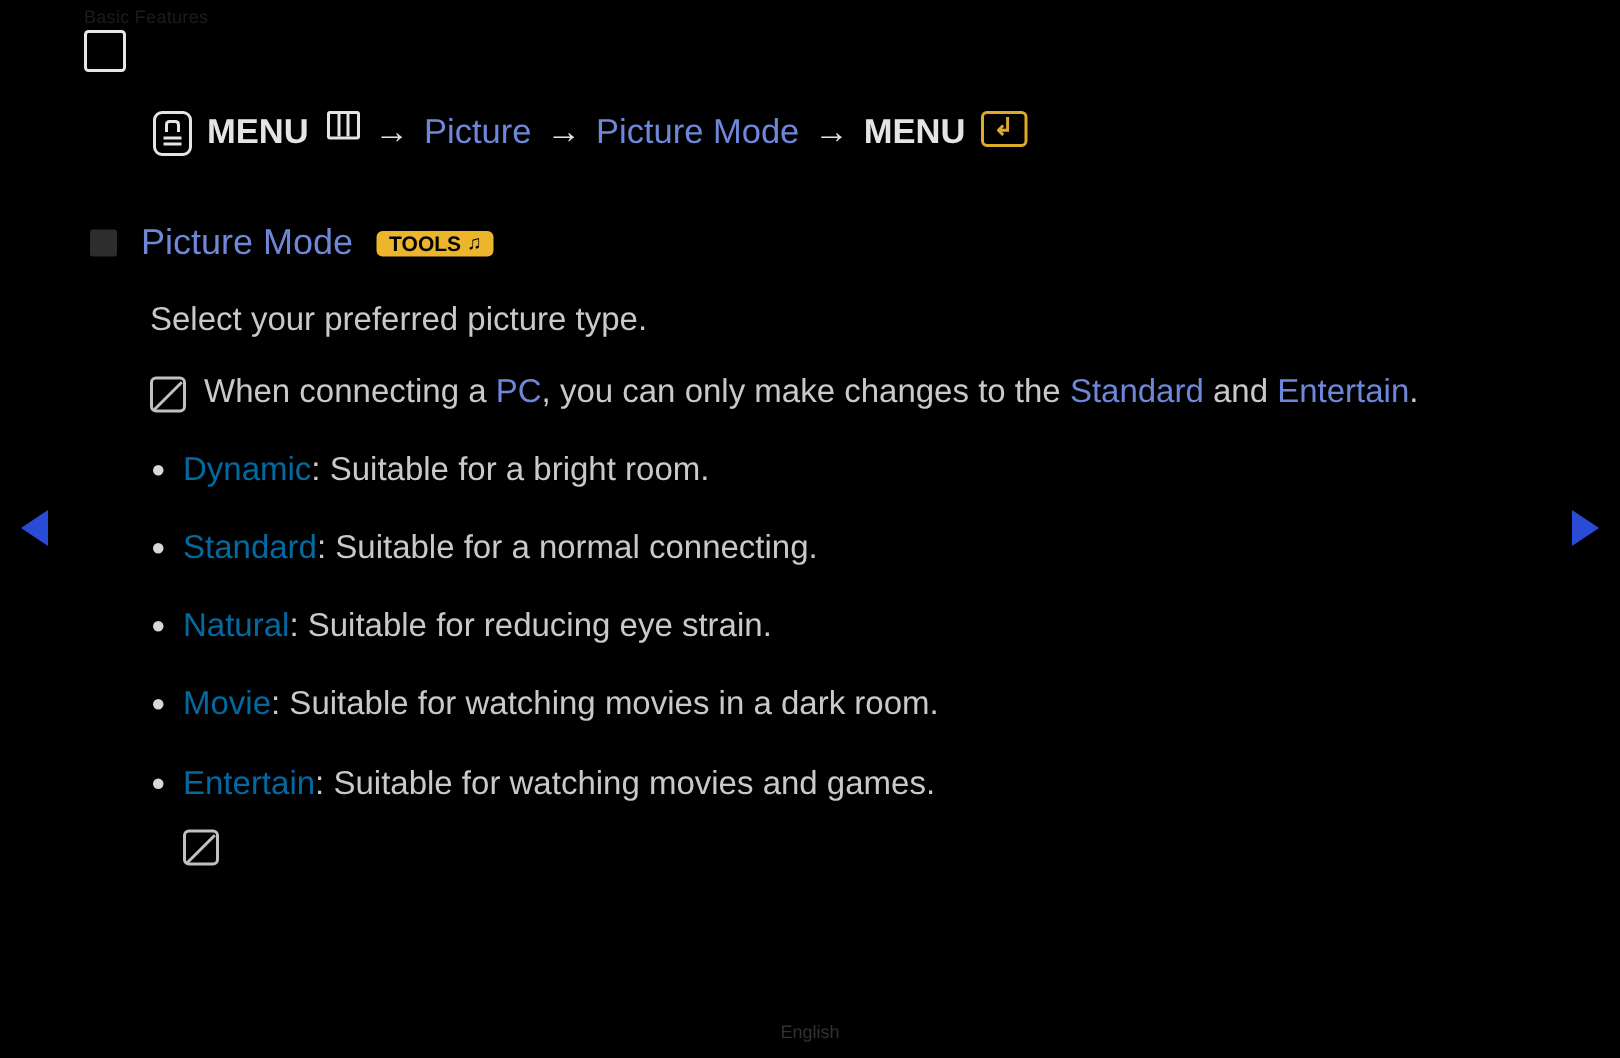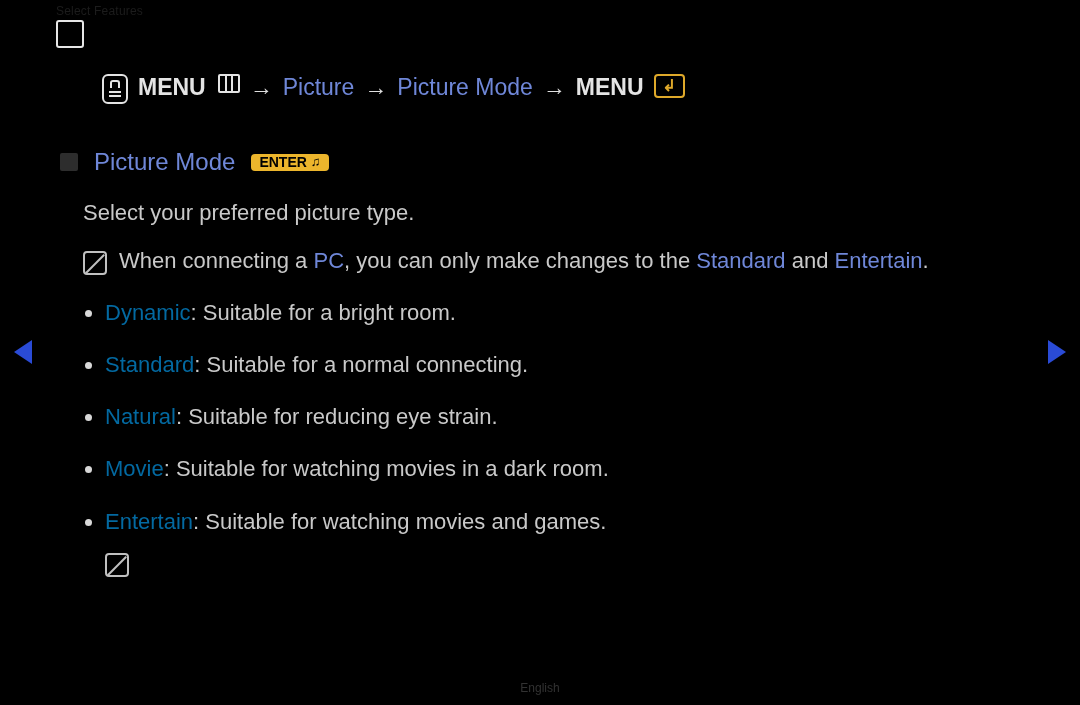--- a/index.html
+++ b/index.html
@@ -155,21 +155,21 @@
     font-weight: 700;
     line-height: 1;
     flex: 0 0 auto;
   }
   .tools-badge .tb-icon {
     font-size: 13px;
     font-weight: 400;
   }
 
   .body {
-    margin-left: 23px;
+    margin-left: 40px;
     margin-top: 20px;
     font-size: 22px;
     line-height: 1.55;
     color: #c9c9c9;
   }
   .note-row {
     display: flex;
     gap: 12px;
     margin-top: 14px;
     align-items: center;
@@ -230,21 +230,21 @@
     bottom: 10px;
     left: 0; right: 0;
     text-align: center;
     color: #323232;
     font-size: 12px;
   }
 </style>
 </head>
 <body>
 
-<div class="ghost-header">Select Features</div>
+<div class="ghost-header">Basic Features</div>
 
 <div class="page">
 
   <div class="title-row">
     <span class="book-icon"></span>
   </div>
 
   <div class="breadcrumb">
     <span class="osd-icon"></span>
     <span class="white">MENU</span>
@@ -256,21 +256,21 @@
     <span class="arrow">→</span>
     <span class="white">MENU</span>
     <span class="enter-icon">↲</span>
   </div>
 
   <div class="section">
     <div class="section-head">
       <span class="square-bullet"></span>
       <span class="section-title">Picture Mode</span>
       <span class="tools-badge">
-        <span>ENTER</span>
+        <span>TOOLS</span>
         <span class="tb-icon">♫</span>
       </span>
     </div>
 
     <div class="body">
       <div>Select your preferred picture type.</div>
 
       <div class="note-row">
         <span class="note-icon"></span>
         <span class="note-text">

